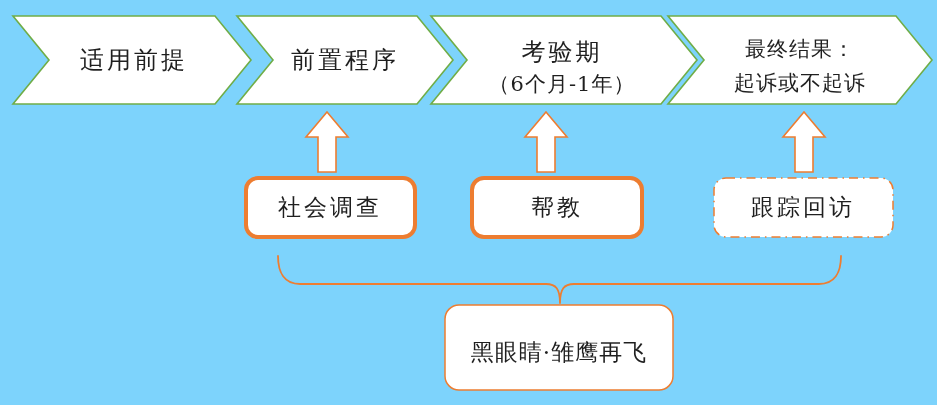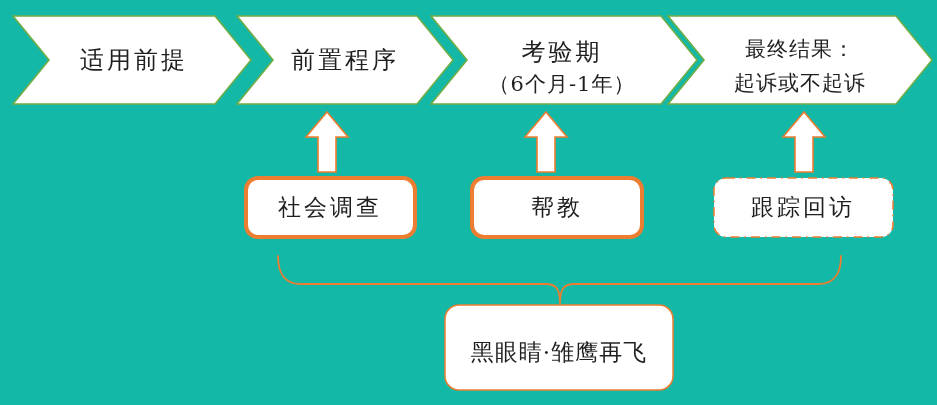--- a/index.html
+++ b/index.html
@@ -2,21 +2,21 @@
 <html><head>
 <meta charset="utf-8">
 <style>
   * { margin: 0; padding: 0; box-sizing: border-box; }
   html, body {
     width: 937px; height: 405px;
     background: #ffffff;
     overflow: hidden;
     font-family: "DejaVu Serif", "Liberation Serif", serif;
   }
-  .stage { position: relative; width: 937px; height: 405px; background: #14b8a6; }
+  .stage { position: relative; width: 937px; height: 405px; background: #7dd3fc; }
   svg { display: block; }
   .chevron {
     fill: #ffffff;
     stroke: #70AD47;
     stroke-width: 1.6;
     stroke-linejoin: miter;
   }
   .step-text, .box-text {
     fill: #1f1f1f;
     text-anchor: middle;

